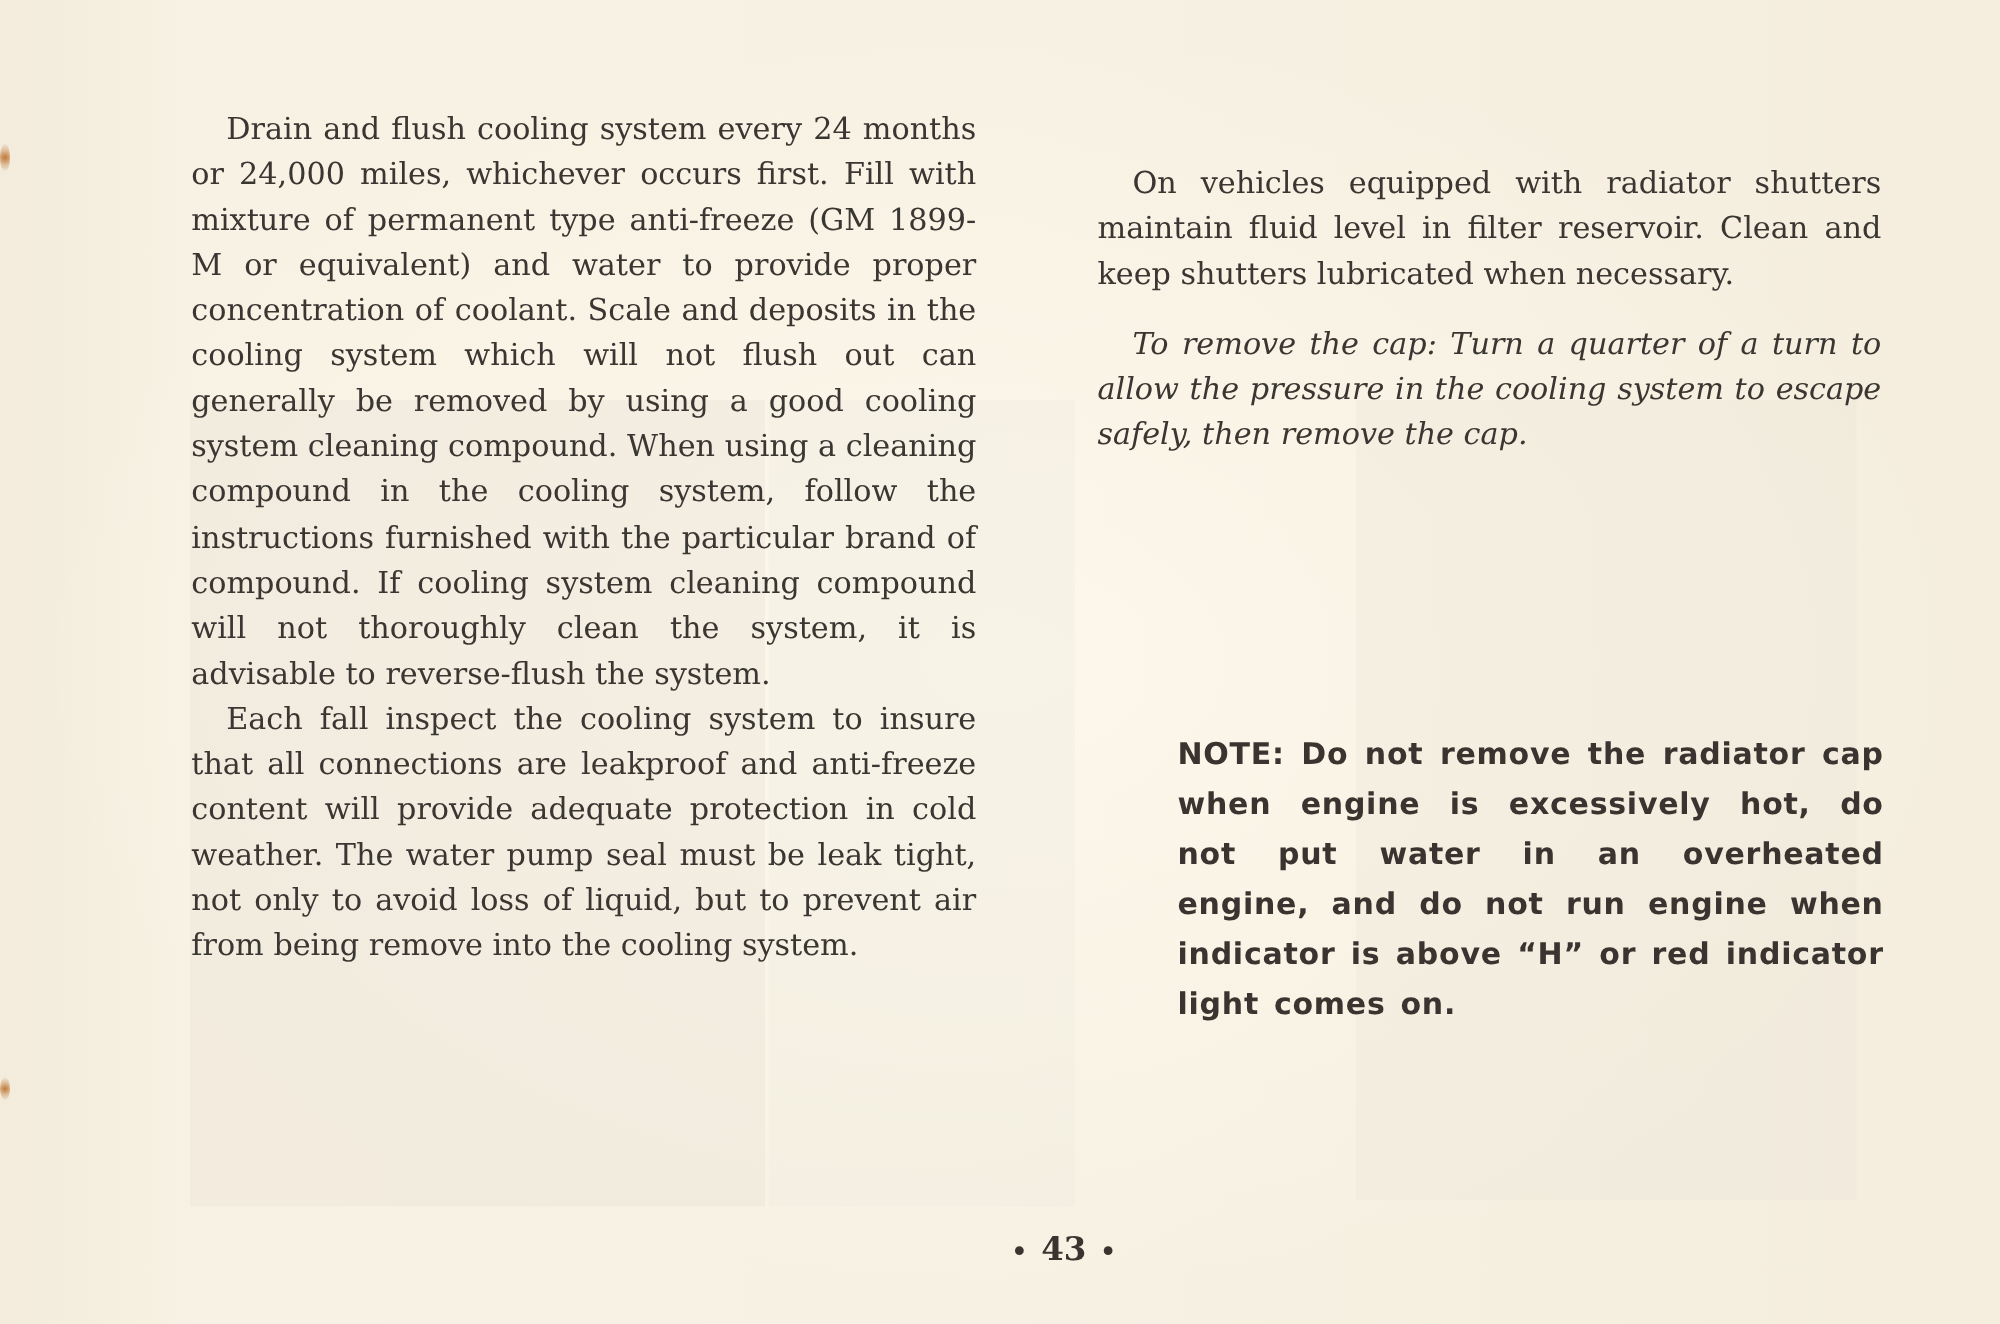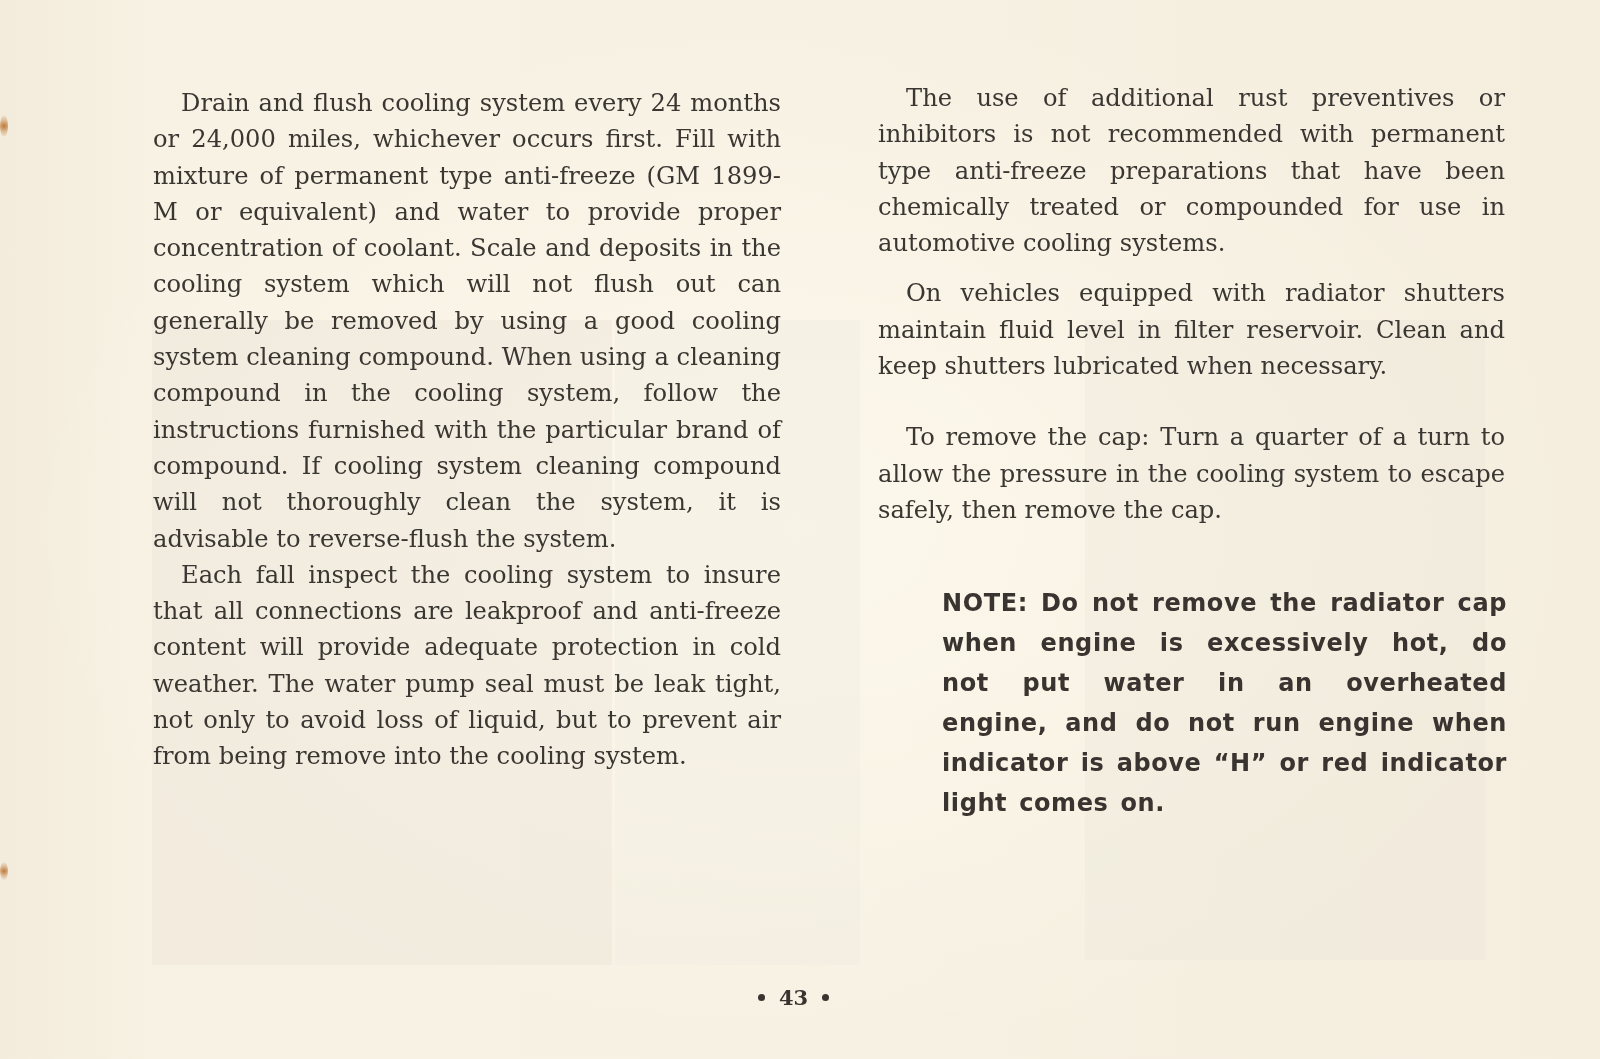--- a/index.html
+++ b/index.html
@@ -54,47 +54,48 @@
     .col-right {
       left: 878px;
       top: 80px;
       width: 627px;
     }
     .para {
       margin: 0;
       text-indent: 28px;
     }
     .col-right .para.gap-lg {
-      margin-top: 14px;
+      margin-top: 48px;
     }
     .col-right .para.gap-md {
-      margin-top: 35px;
+      margin-top: 20px;
+      font-style: italic;
     }
     .note {
       position: absolute;
       left: 942px;
       top: 583px;
       width: 565px;
       font-family: "DejaVu Sans", "Liberation Sans", sans-serif;
       font-weight: bold;
       font-size: 24px;
       line-height: 40px;
       letter-spacing: 0.6px;
       color: #3a3430;
       text-align: justify;
       text-align-last: left;
       word-spacing: 3px;
     }
     .page-number {
       position: absolute;
       top: 985px;
-      left: 758px;
+      left: 812px;
       font-family: "DejaVu Serif", "Liberation Serif", serif;
       font-weight: bold;
-      font-size: 21px;
+      font-size: 26px;
       color: #3a3430;
       display: flex;
       align-items: center;
       gap: 14px;
       text-align: center;
     }
     .bullet {
       width: 7px;
       height: 7px;
       border-radius: 50%;
@@ -111,21 +112,20 @@
   <div class="shade right"></div>
   <div class="stain s1"></div>
   <div class="stain s2"></div>
 
   <div class="column col-left">
     <p class="para">Drain and flush cooling system every 24 months or 24,000 miles, whichever occurs first. Fill with mixture of permanent type anti-freeze (GM 1899-M or equivalent) and water to provide proper concentration of coolant. Scale and deposits in the cooling system which will not flush out can generally be removed by using a good cooling system cleaning compound. When using a cleaning compound in the cooling system, follow the instructions furnished with the particular brand of compound. If cooling system cleaning compound will not thoroughly clean the system, it is advisable to reverse-flush the system.</p>
     <p class="para">Each fall inspect the cooling system to insure that all connections are leakproof and anti-freeze content will provide adequate protection in cold weather. The water pump seal must be leak tight, not only to avoid loss of liquid, but to prevent air from being remove into the cooling system.</p>
   </div>
 
   <div class="column col-right">
-    <p class="para">The use of additional rust preventives or inhibitors is not recommended with permanent type anti-freeze preparations that have been chemically treated or compounded for use in automotive cooling systems.</p>
     <p class="para gap-lg">On vehicles equipped with radiator shutters maintain fluid level in filter reservoir. Clean and keep shutters lubricated when necessary.</p>
     <p class="para gap-md">To remove the cap: Turn a quarter of a turn to allow the pressure in the cooling system to escape safely, then remove the cap.</p>
   </div>
 
   <div class="note">NOTE: Do not remove the radiator cap when engine is excessively hot, do not put water in an overheated engine, and do not run engine when indicator is above “H” or red indicator light comes on.</div>
 
   <div class="page-number">
     <span class="bullet"></span>
     <span>43</span>
     <span class="bullet"></span>

